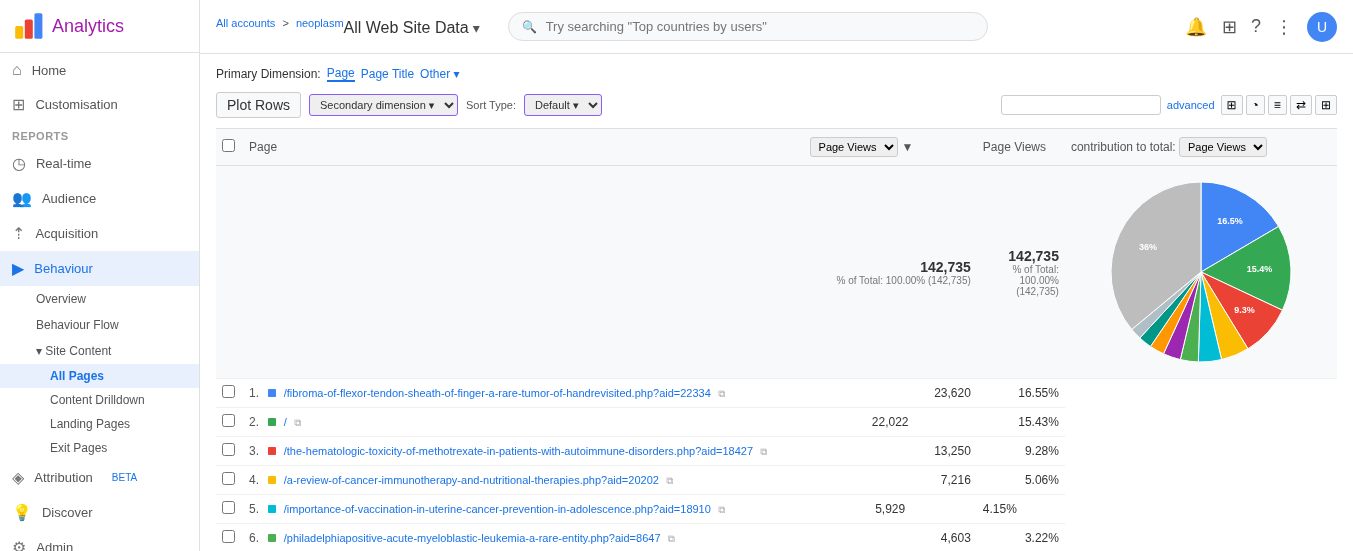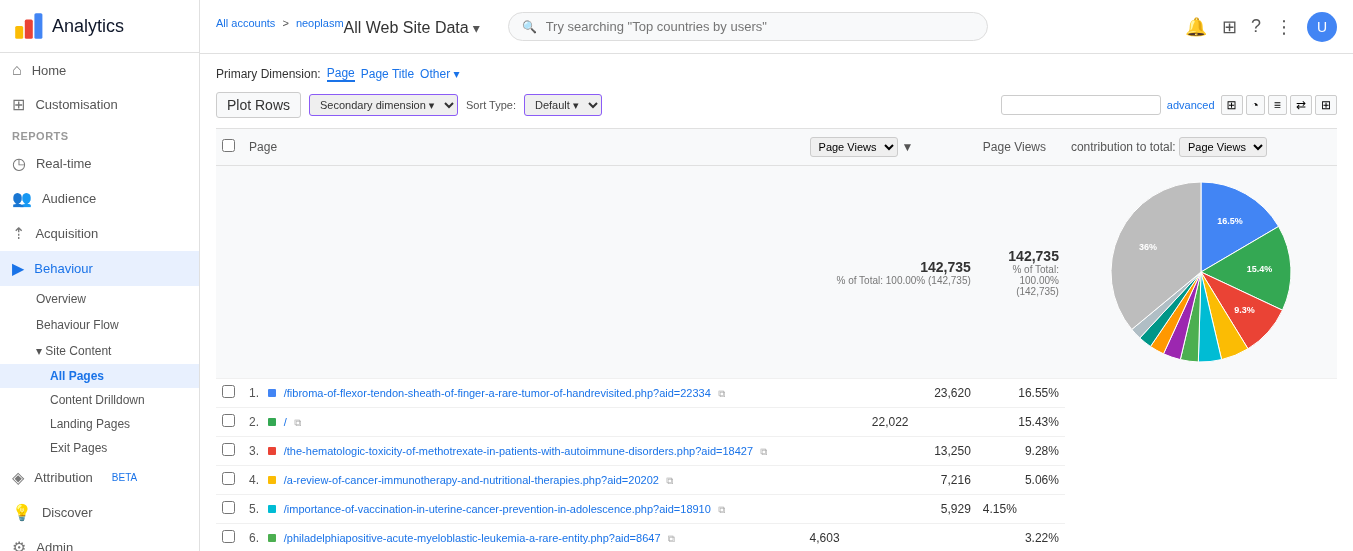--- a/index.html
+++ b/index.html
@@ -22,21 +22,21 @@
       padding: 10px 12px;
       border-bottom: 1px solid #e0e0e0;
     }
     .ga-logo {
       width: 32px;
       height: 32px;
       margin-right: 8px;
     }
     .sidebar-app-title {
       font-size: 18px;
-      color: #0f172a;
+      color: #a21caf;
       font-weight: 400;
     }
     .sidebar-nav-item {
       display: flex;
       align-items: center;
       padding: 8px 12px;
       cursor: pointer;
       color: #555;
       font-size: 13px;
     }
@@ -494,34 +494,34 @@
           <tr>
     <td class="col-checkbox">
       <input type="checkbox" style="">
     </td>
     <td>
       <span class="row-number">5.</span>
       <span class="color-dot" style="background:#00bcd4;"></span>
       <a class="page-link" href="#">/importance-of-vaccination-in-uterine-cancer-prevention-in-adolescence.php?aid=18910</a>
       <span style="color:#aaa;margin-left:4px;cursor:pointer;font-size:10px;">⧉</span>
     </td>
-    <td style="text-align:right;">5,929</td>
+    <td style="text-align:center;">5,929</td>
     <td style="text-align:left;">4.15%</td>
   </tr>
           <tr>
     <td class="col-checkbox">
       <input type="checkbox" style="">
     </td>
     <td>
       <span class="row-number">6.</span>
       <span class="color-dot" style="background:#4caf50;"></span>
       <a class="page-link" href="#">/philadelphiapositive-acute-myeloblastic-leukemia-a-rare-entity.php?aid=8647</a>
       <span style="color:#aaa;margin-left:4px;cursor:pointer;font-size:10px;">⧉</span>
     </td>
-    <td style="text-align:left;">4,603</td>
+    <td style="text-align:right;">4,603</td>
     <td style="text-align:right;">3.22%</td>
   </tr>
           <tr>
     <td class="col-checkbox">
       
     </td>
     <td>
       
       
       

